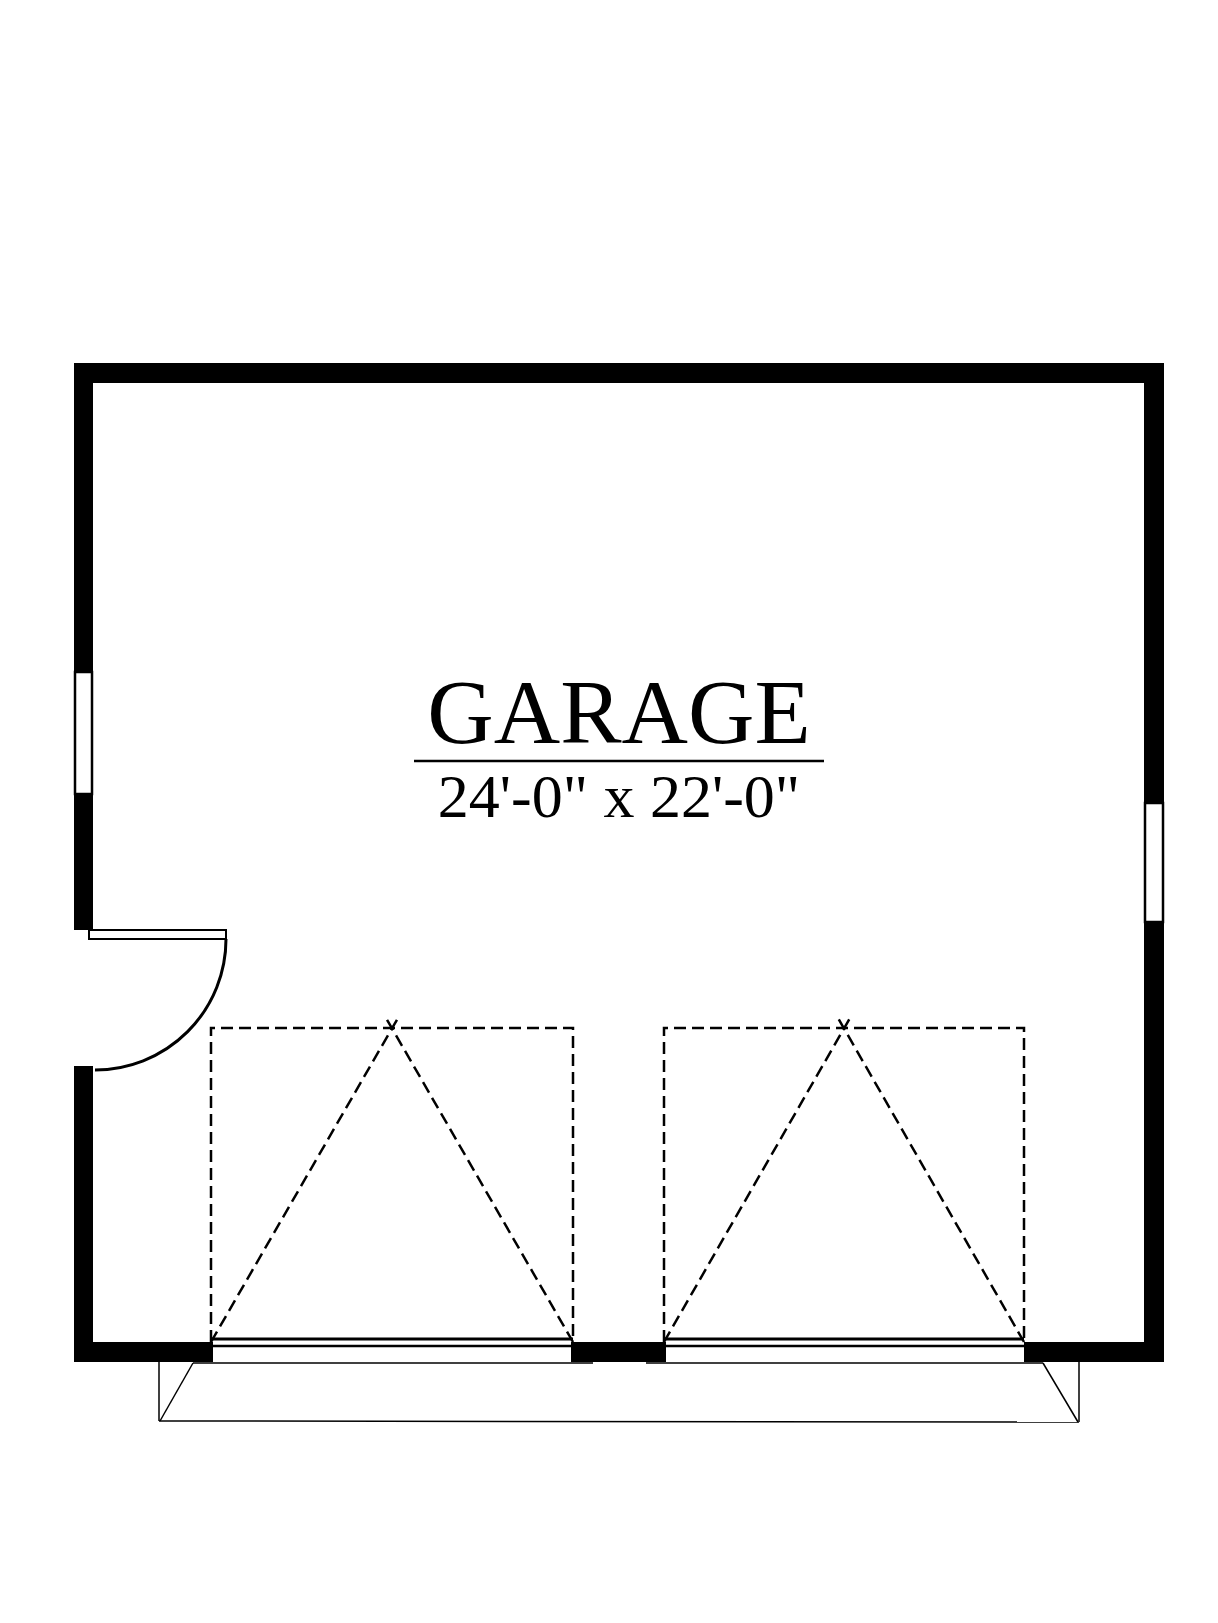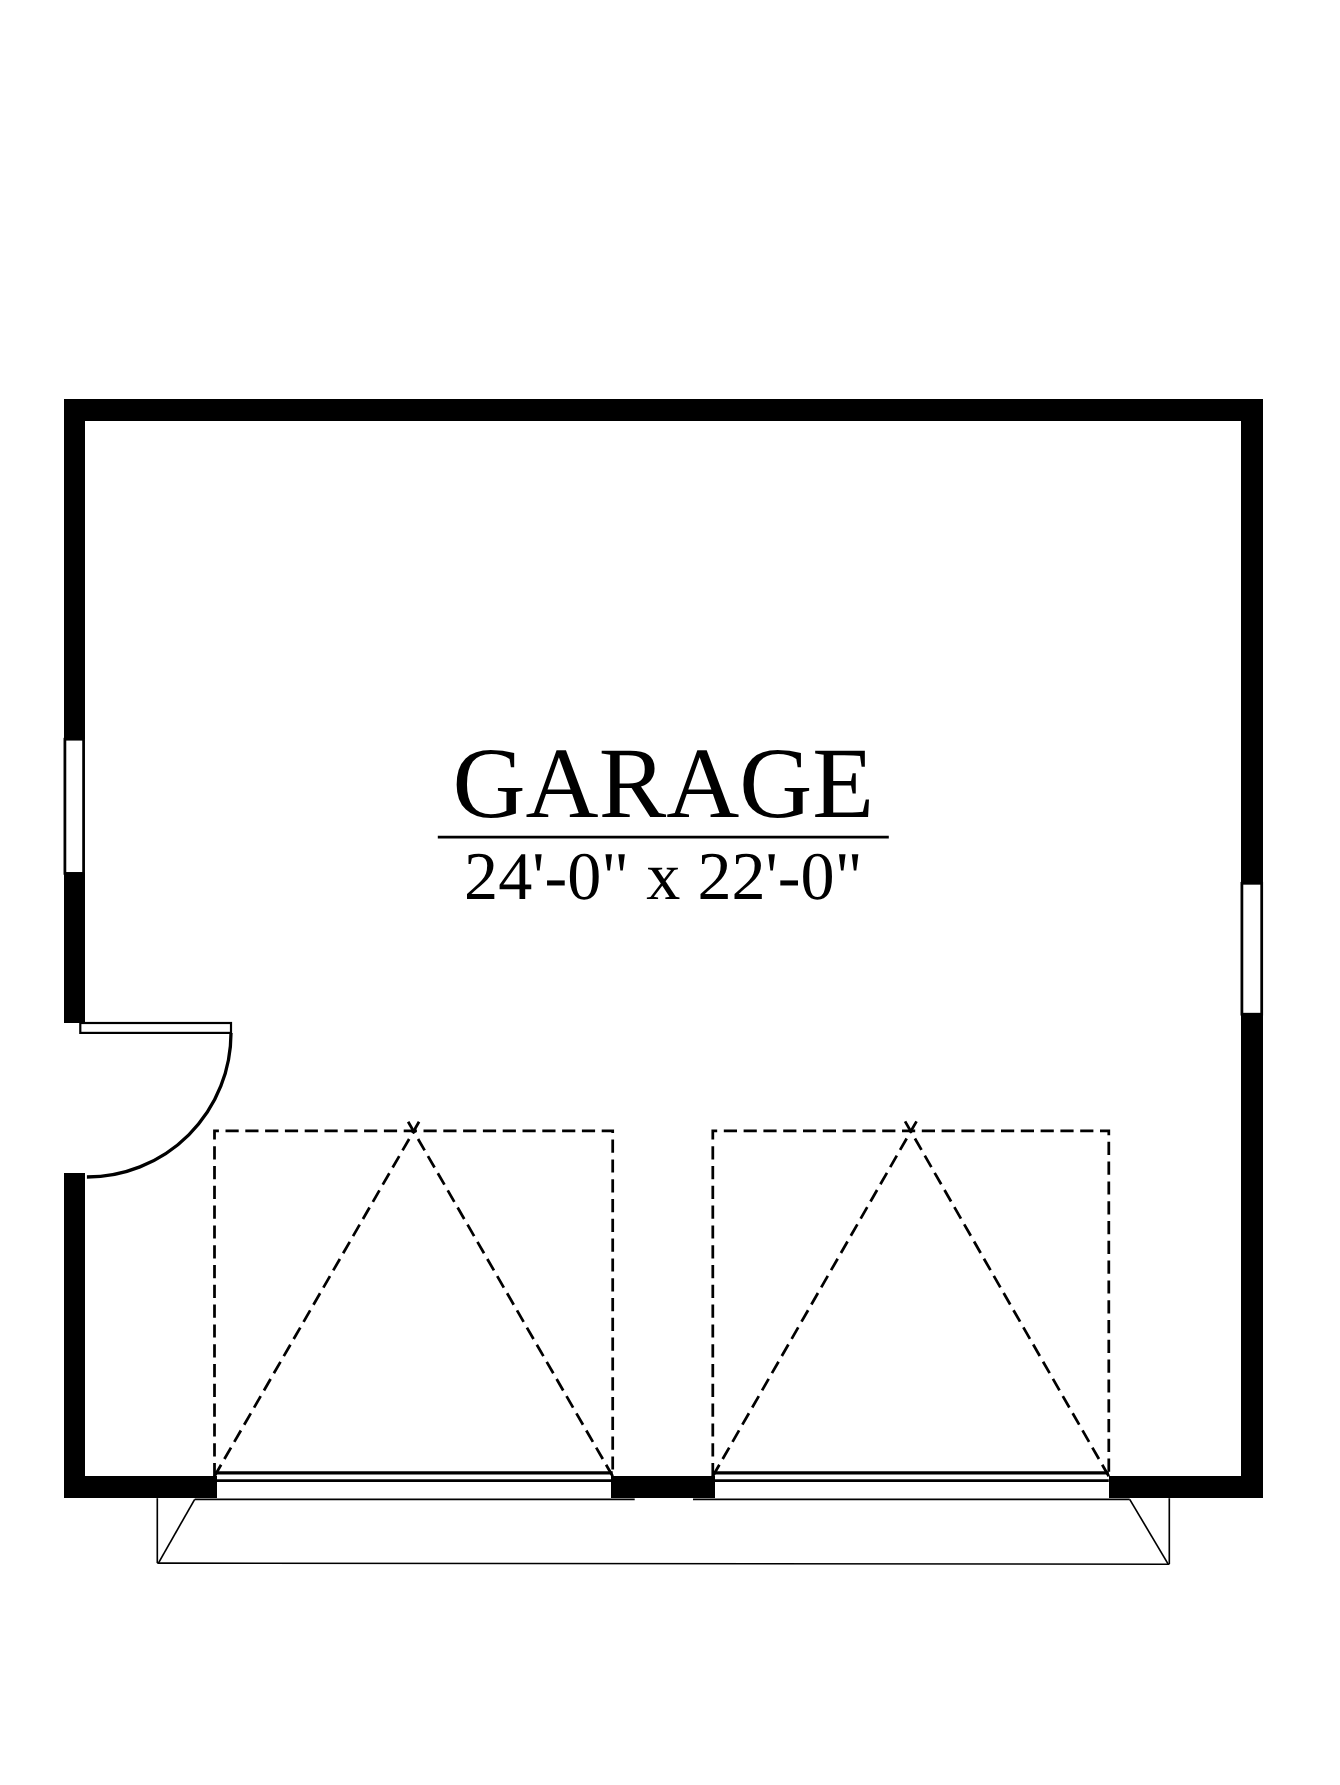--- a/index.html
+++ b/index.html
@@ -6,20 +6,21 @@
     margin: 0;
     padding: 0;
     background: #ffffff;
   }
   .canvas {
     position: relative;
     width: 1150px;
     height: 1623px;
     background: #ffffff;
     overflow: hidden;
+    margin-left: 16px;
   }
   svg.plan {
     position: absolute;
     left: 0;
     top: 0;
     width: 1218px;
     height: 1623px;
     display: block;
   }
   .plan text {

